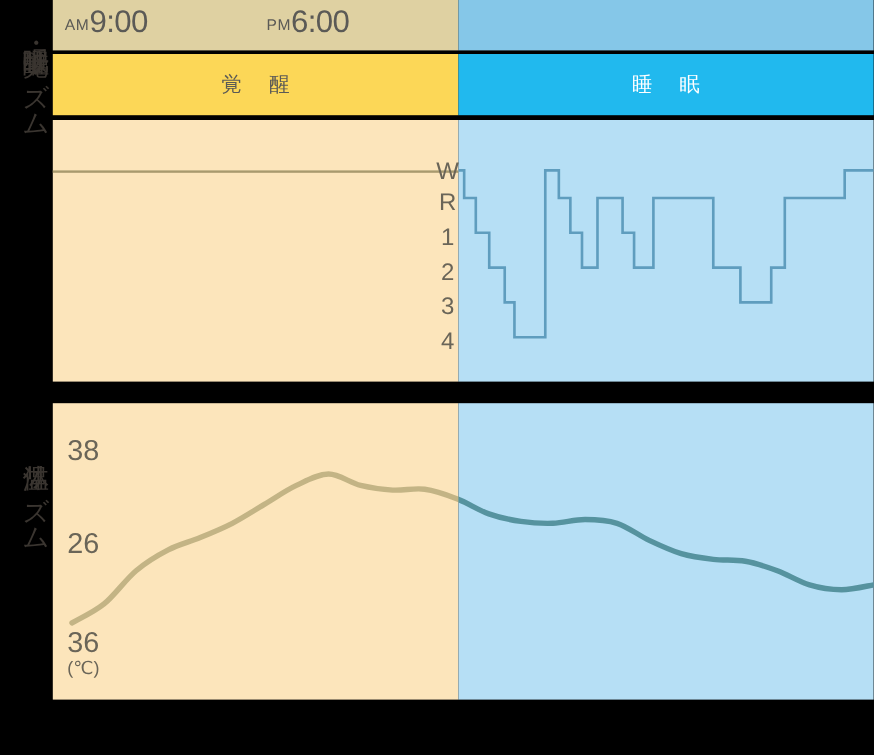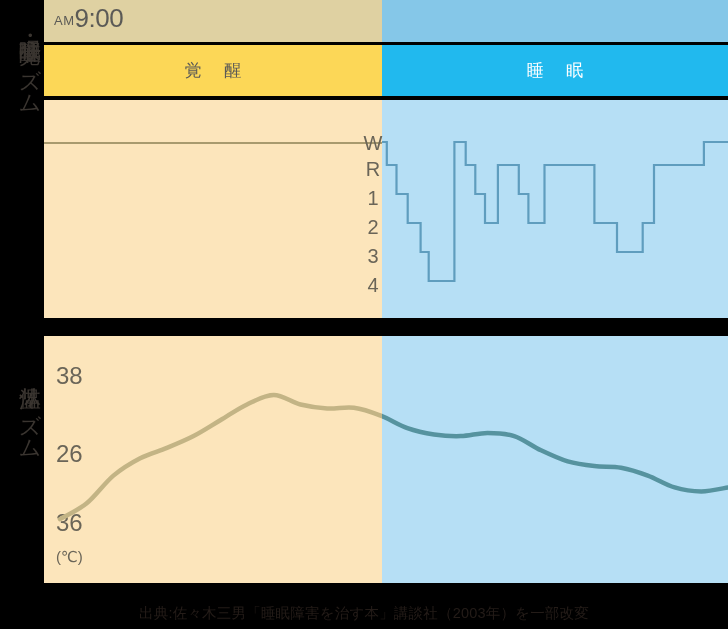--- a/index.html
+++ b/index.html
@@ -45,41 +45,44 @@
   .stagelab{position:absolute;right:344px;color:#6a6558;font-size:20px;
             text-align:center;width:22px;}
   #hypno{position:absolute;left:338px;top:0;width:346px;height:218px;}
 
   
   #panel2{position:absolute;left:44px;top:336px;width:564px;height:247px;}
   #tempsvg{position:absolute;left:0;top:0;width:684px;height:247px;}
   .ylab{position:absolute;left:12px;color:#6a6558;font-size:24px;}
   #y38{top:26px;}
   #y37{top:104px;}
-  #y36{top:173px;}
+  #y36{top:186px;}
   #yunit{top:212px;font-size:15px;}
 
   
   #caption{position:absolute;left:0;top:604px;width:728px;text-align:center;
            color:#241c18;font-size:14.5px;letter-spacing:.2px;white-space:nowrap;}
 </style>
 </head>
 <body>
 
 <div class="stage">
 
   <div class="sidelabel" id="side-sleep">睡眠・覚醒リズム</div>
   <div class="sidelabel" id="side-temp">体温リズム</div>
 
   <div id="timebar">
     <div class="tb-left"></div>
     <div class="tb-right"></div>
 
     <div class="tlabel" id="t-am9">
       <span class="am">AM</span><span class="tm">9:00</span>
+    </div>
+    <div class="tlabel" id="t-pm6">
+      <span class="am">PM</span><span class="tm">6:00</span>
     </div>
   </div>
 
   <div id="band">
     <div class="bd-left">
       <div class="bd-text">覚 醒</div>
     </div>
     <div class="bd-right">
       <div class="bd-text">睡 眠</div>
     </div>
@@ -118,14 +121,13 @@
           </clipPath>
         <clipPath id="clipB">
             <rect x="338" y="0" width="346" height="247"></rect>
           </clipPath>
       </defs>
       <path id="temp-a" fill="none" stroke-width="4.5" stroke-linecap="round" stroke-linejoin="round" clip-path="url(#clipA)" d="M16.0,183.1 C20.5,180.4 33.8,174.5 42.7,167.3 C51.6,160.0 60.5,147.1 69.4,139.6 C78.3,132.1 87.3,126.8 96.2,122.2 C105.1,117.6 114.0,115.6 122.9,111.9 C131.8,108.3 140.7,104.7 149.6,100.1 C158.5,95.5 167.4,89.6 176.3,84.3 C185.2,79.0 194.1,72.7 203.0,68.5 C211.9,64.3 220.9,59.0 229.8,59.0 C238.7,59.0 247.6,66.3 256.5,68.5 C265.4,70.7 274.3,71.9 283.2,72.4 C292.1,73.0 301.0,70.5 309.9,71.7 C318.8,72.8 327.7,76.1 336.6,79.6 C345.5,83.0 354.5,89.0 363.4,92.2 C372.3,95.4 381.2,97.2 390.1,98.5 C399.0,99.8 407.9,100.4 416.8,100.1 C425.7,99.8 434.6,96.9 443.5,96.9 C452.4,96.9 461.3,97.2 470.2,100.1 C479.1,103.0 488.1,110.1 497.0,114.3 C505.9,118.5 514.8,122.7 523.7,125.4 C532.6,128.0 541.5,129.1 550.4,130.1 C559.3,131.2 568.2,130.1 577.1,131.7 C586.0,133.3 594.9,136.3 603.8,139.6 C612.7,142.9 621.7,148.8 630.6,151.4 C639.5,154.1 648.4,155.4 657.3,155.4 C666.2,155.4 679.5,152.1 684.0,151.4" stroke="#c3b485"></path>
       <path id="temp-b" fill="none" stroke-width="4.5" stroke-linecap="round" stroke-linejoin="round" clip-path="url(#clipB)" d="M16.0,183.1 C20.5,180.4 33.8,174.5 42.7,167.3 C51.6,160.0 60.5,147.1 69.4,139.6 C78.3,132.1 87.3,126.8 96.2,122.2 C105.1,117.6 114.0,115.6 122.9,111.9 C131.8,108.3 140.7,104.7 149.6,100.1 C158.5,95.5 167.4,89.6 176.3,84.3 C185.2,79.0 194.1,72.7 203.0,68.5 C211.9,64.3 220.9,59.0 229.8,59.0 C238.7,59.0 247.6,66.3 256.5,68.5 C265.4,70.7 274.3,71.9 283.2,72.4 C292.1,73.0 301.0,70.5 309.9,71.7 C318.8,72.8 327.7,76.1 336.6,79.6 C345.5,83.0 354.5,89.0 363.4,92.2 C372.3,95.4 381.2,97.2 390.1,98.5 C399.0,99.8 407.9,100.4 416.8,100.1 C425.7,99.8 434.6,96.9 443.5,96.9 C452.4,96.9 461.3,97.2 470.2,100.1 C479.1,103.0 488.1,110.1 497.0,114.3 C505.9,118.5 514.8,122.7 523.7,125.4 C532.6,128.0 541.5,129.1 550.4,130.1 C559.3,131.2 568.2,130.1 577.1,131.7 C586.0,133.3 594.9,136.3 603.8,139.6 C612.7,142.9 621.7,148.8 630.6,151.4 C639.5,154.1 648.4,155.4 657.3,155.4 C666.2,155.4 679.5,152.1 684.0,151.4" stroke="#56939f"></path>
     </svg>
   </div>
 
-  <div id="caption">出典:佐々木三男「睡眠障害を治す本」講談社（2003年）を一部改変</div>
 </div>
 
 </body></html>

